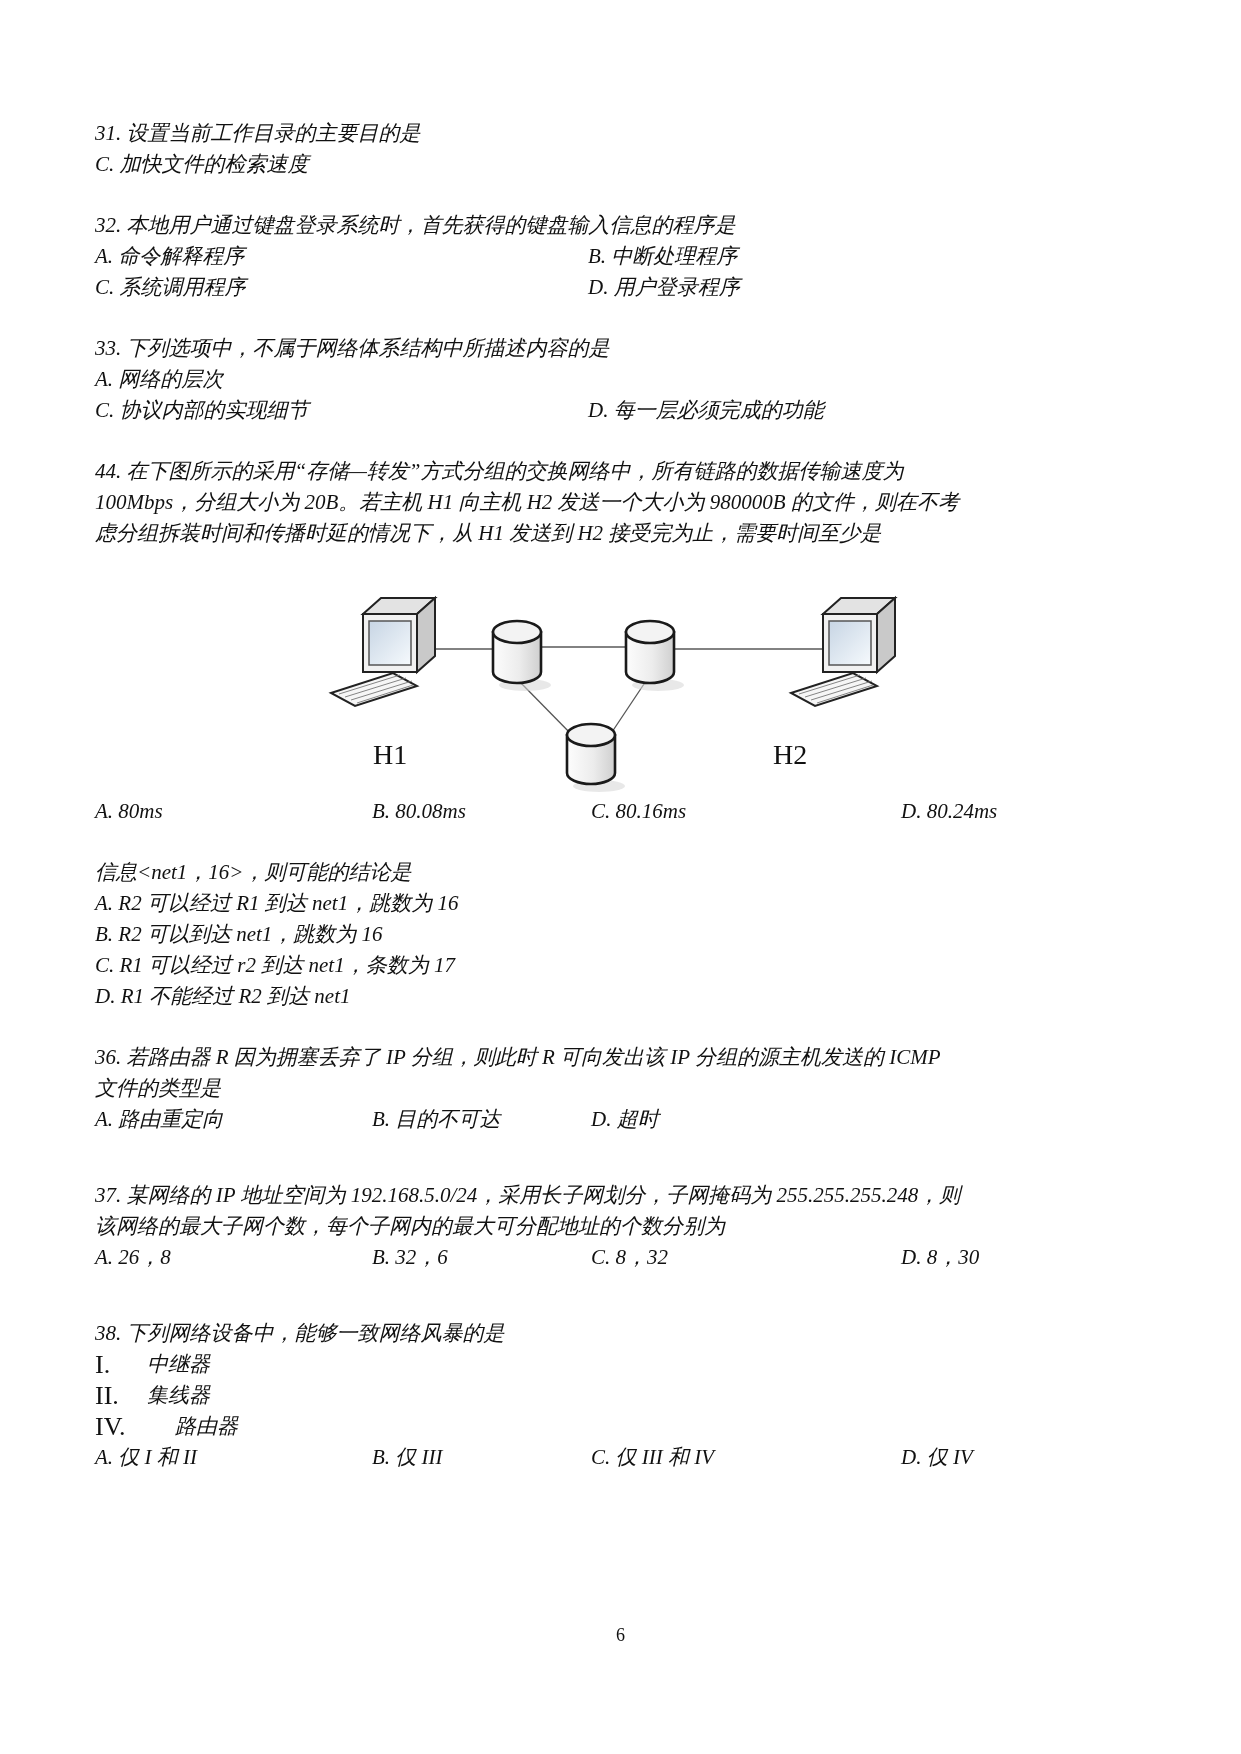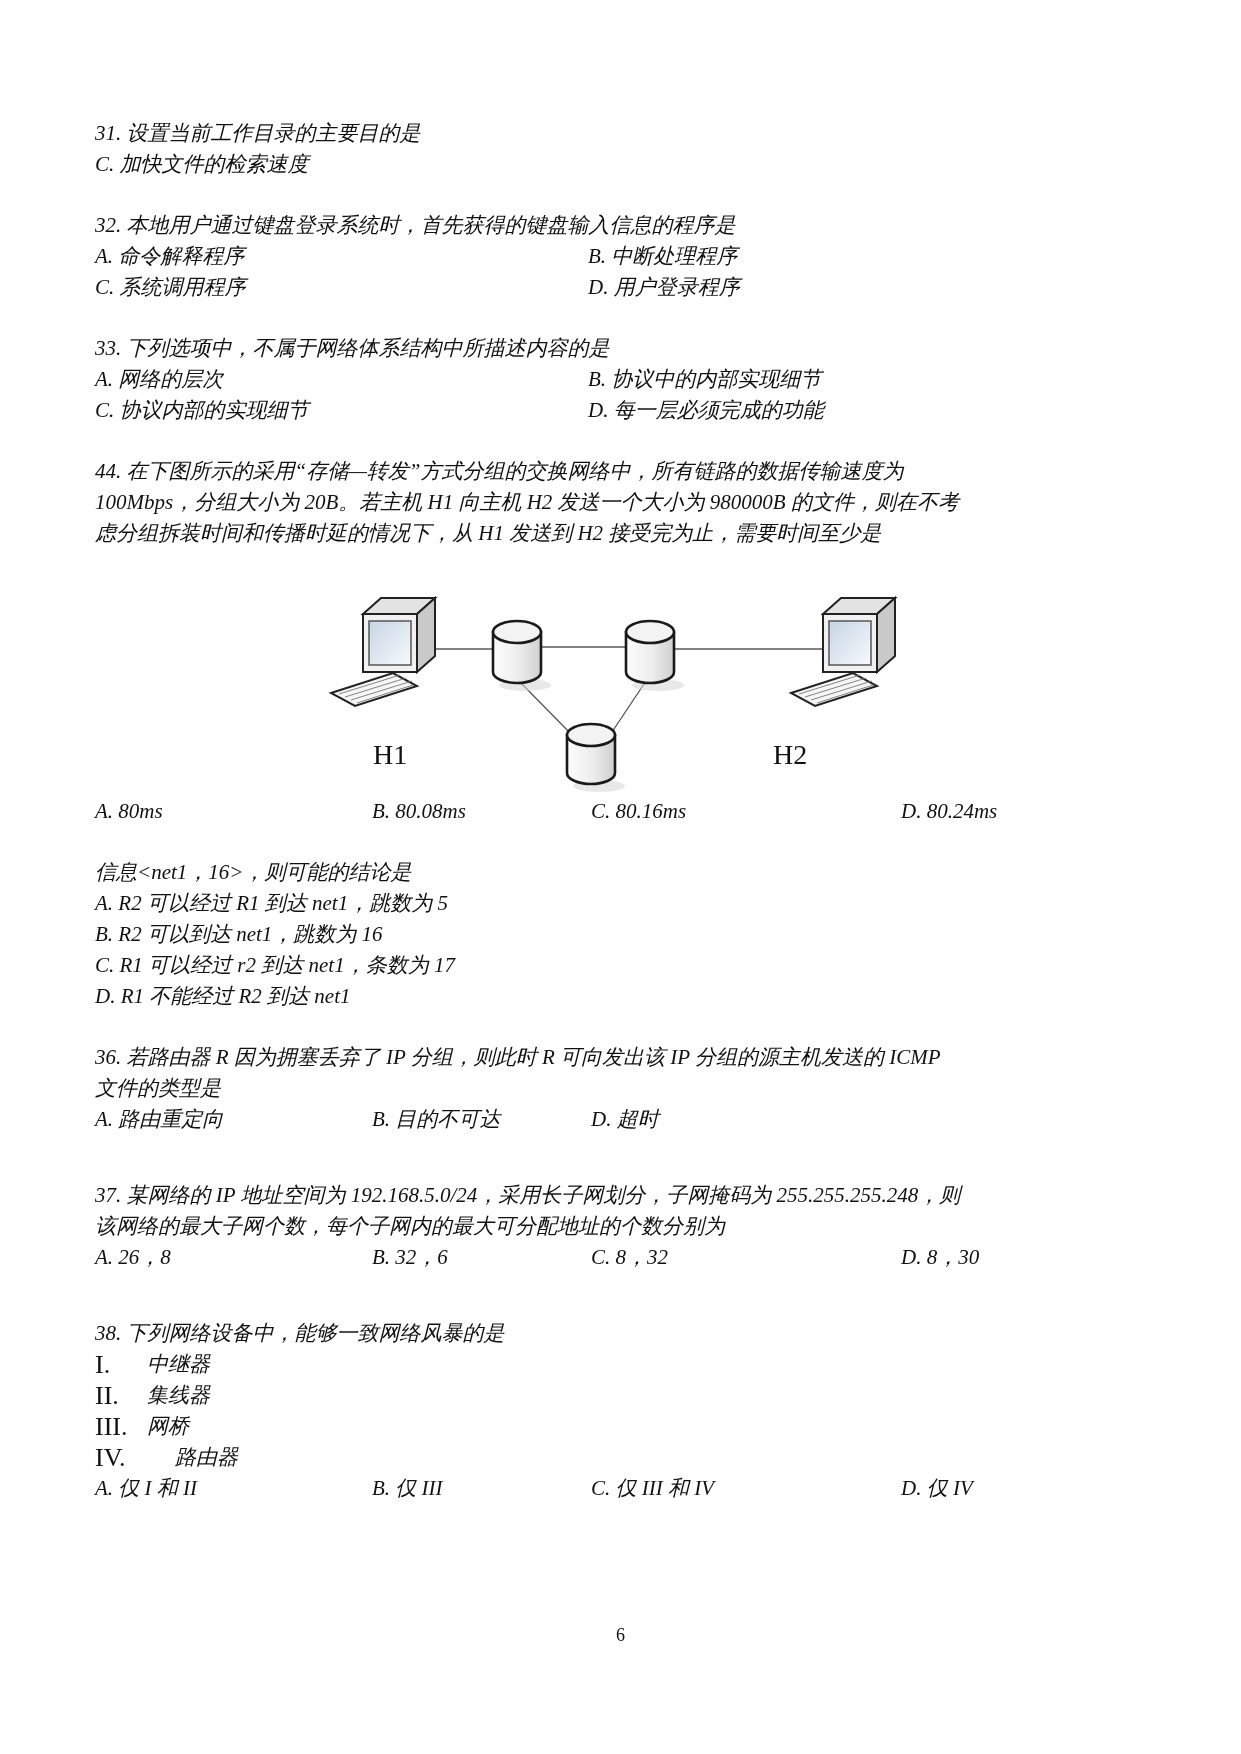--- a/index.html
+++ b/index.html
@@ -69,21 +69,20 @@
     <div class="opts2">
       <div class="line">C. 系统调用程序</div>
       <div class="line">D. 用户登录程序</div>
     </div>
   </div>
 
   <div class="q">
     <div class="line">33. 下列选项中，不属于网络体系结构中所描述内容的是</div>
     <div class="opts2">
       <div class="line">A. 网络的层次</div>
-      <div class="line">B. 协议中的内部实现细节</div>
     </div>
     <div class="opts2">
       <div class="line">C. 协议内部的实现细节</div>
       <div class="line">D. 每一层必须完成的功能</div>
     </div>
   </div>
 
   <div class="q">
     <div class="line">44. 在下图所示的采用“存储—转发”方式分组的交换网络中，所有链路的数据传输速度为</div>
     <div class="line">100Mbps，分组大小为 20B。若主机 H1 向主机 H2 发送一个大小为 980000B 的文件，则在不考</div>
@@ -154,21 +153,21 @@
     <div class="opts4">
       <div class="line">A. 80ms</div>
       <div class="line">B. 80.08ms</div>
       <div class="line">C. 80.16ms</div>
       <div class="line">D. 80.24ms</div>
     </div>
   </div>
 
   <div class="q">
     <div class="line">信息&lt;net1，16&gt;，则可能的结论是</div>
-    <div class="line">A. R2 可以经过 R1 到达 net1，跳数为 5</div>
+    <div class="line">A. R2 可以经过 R1 到达 net1，跳数为 16</div>
     <div class="line">B. R2 可以到达 net1，跳数为 16</div>
     <div class="line">C. R1 可以经过 r2 到达 net1，条数为 17</div>
     <div class="line">D. R1 不能经过 R2 到达 net1</div>
   </div>
 
   <div class="q gap-lg">
     <div class="line">36. 若路由器 R 因为拥塞丢弃了 IP 分组，则此时 R 可向发出该 IP 分组的源主机发送的 ICMP</div>
     <div class="line">文件的类型是</div>
     <div class="opts4">
       <div class="line">A. 路由重定向</div>
@@ -192,24 +191,20 @@
     <div class="line">38. 下列网络设备中，能够一致网络风暴的是</div>
     <div class="romrow">
       <span class="rn">I.</span>
       <span class="line">中继器</span>
     </div>
     <div class="romrow">
       <span class="rn">II.</span>
       <span class="line">集线器</span>
     </div>
     <div class="romrow">
-      <span class="rn">III.</span>
-      <span class="line">网桥</span>
-    </div>
-    <div class="romrow">
       <span class="rn wide">IV.</span>
       <span class="line">路由器</span>
     </div>
     <div class="opts4">
       <div class="line">A. 仅 I 和 II</div>
       <div class="line">B. 仅 III</div>
       <div class="line">C. 仅 III 和 IV</div>
       <div class="line">D. 仅 IV</div>
     </div>
   </div>

